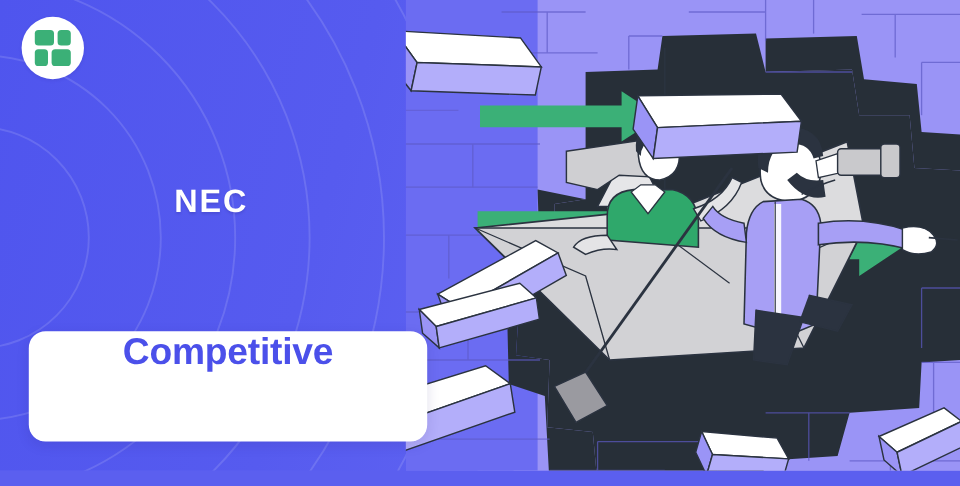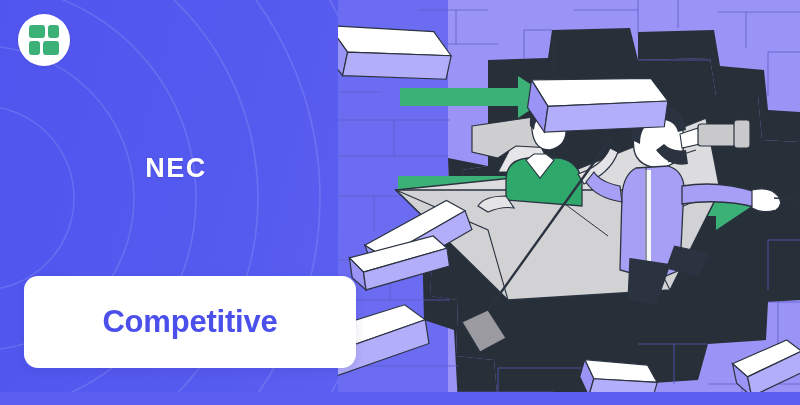--- a/index.html
+++ b/index.html
@@ -35,21 +35,21 @@
     position:absolute;left:0;top:153px;width:352px;
     text-align:center;
     color:#FFFFFF;font-size:27px;font-weight:bold;letter-spacing:1.5px;
     text-shadow:0 1px 2px rgba(35,25,110,.18);
   }
   
   .card{
     position:absolute;left:24px;top:276px;width:332px;height:92px;
     background:#FFFFFF;border-radius:14px;
     box-shadow:0 3px 10px rgba(40,30,120,.13);
-    display:flex;flex-direction:row;align-items:center;justify-content:center;
+    display:flex;flex-direction:row;justify-content:center;
   }
   .card-line{
     color:#4B50EA;font-size:31px;font-weight:bold;line-height:1.12;
     letter-spacing:-0.2px;white-space:nowrap;
   }
 </style>
 </head>
 <body>
 
 <div id="banner">

